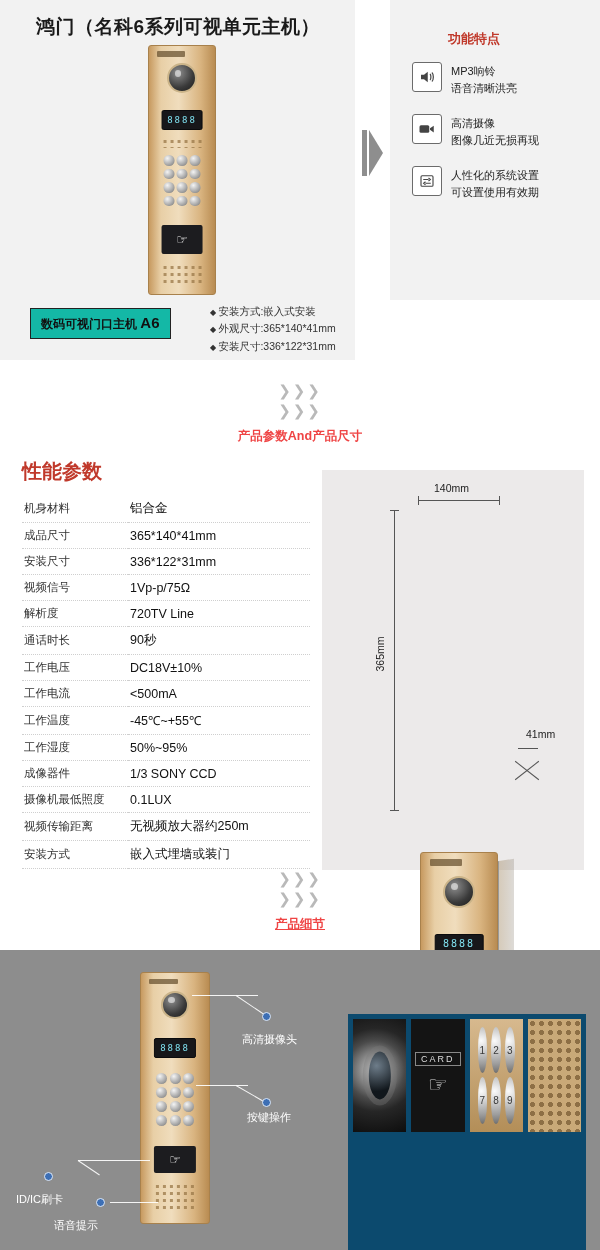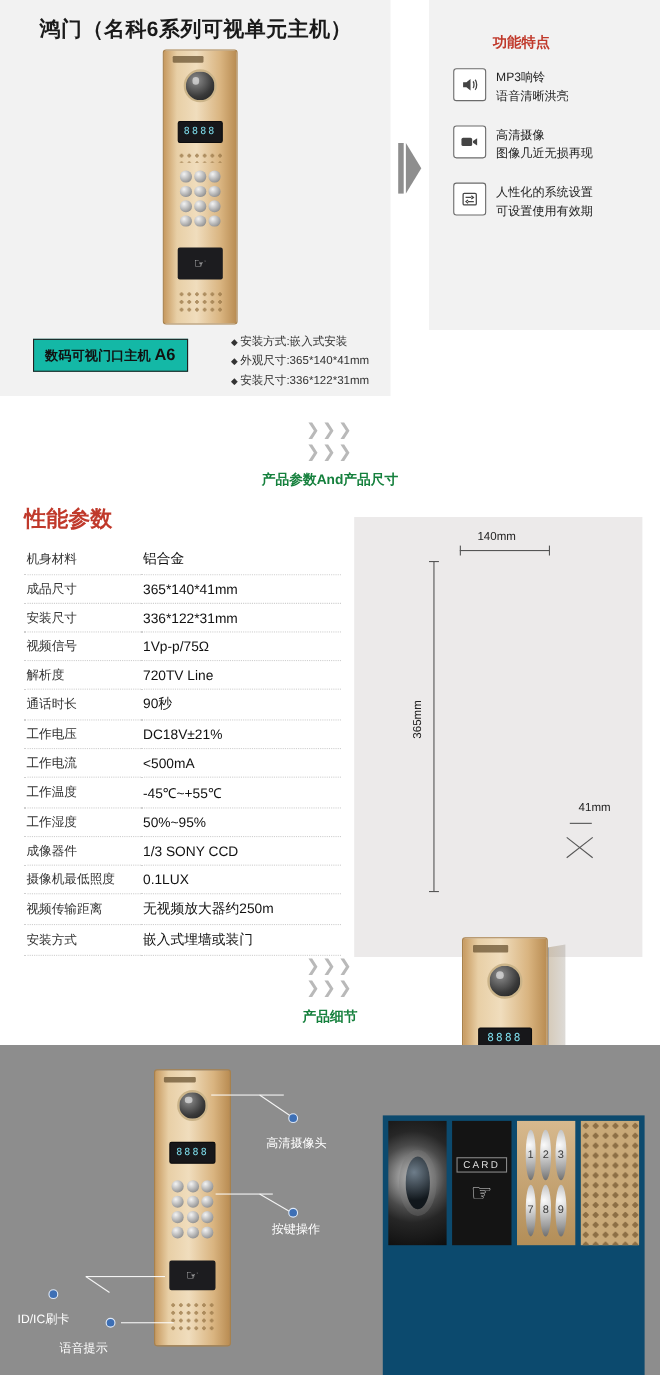--- a/index.html
+++ b/index.html
@@ -120,21 +120,21 @@
     flex: 0 0 30px; margin-right: 9px; color: #444;
   }
   .feat-text { font-size: 11px; line-height: 1.5; color: #222; padding-top: 1px; }
 
   
   .chev-wrap { text-align: center; }
   .chev {
     display: inline-block; color: #b9b9b9; font-size: 15px; line-height: .8;
     letter-spacing: 2px;
   }
-  .sec-caption { text-align: center; font-size: 12.5px; color: #15803d; font-weight: bold; }
+  .sec-caption { text-align: center; font-size: 12.5px; color: #ef4444; font-weight: bold; }
 
   
   .spec-sec { position: absolute; top: 360px; left: 0; width: 600px; height: 570px; }
   .spec-h {
     position: absolute; left: 22px; top: 98px;
     font-size: 20px; color: #c0392b; font-weight: bold;
   }
   table.spec {
     position: absolute; left: 22px; top: 135px; width: 288px;
     border-collapse: collapse; font-size: 11.5px;
@@ -332,21 +332,21 @@
         <tr>
             <td class="k">解析度</td>
             <td class="v">720TV Line</td>
           </tr>
         <tr>
             <td class="k">通话时长</td>
             <td class="v">90秒</td>
           </tr>
         <tr>
             <td class="k">工作电压</td>
-            <td class="v">DC18V±21%</td>
+            <td class="v">DC18V±10%</td>
           </tr>
         <tr>
             <td class="k">工作电流</td>
             <td class="v">&lt;500mA</td>
           </tr>
         <tr>
             <td class="k">工作温度</td>
             <td class="v">-45℃~+55℃</td>
           </tr>
         <tr>
@@ -416,21 +416,21 @@
         <span class="hand" style="font-size:14px;">☞</span>
       </div>
       <div class="dev-speaker" style="top:84%;width:64%;height:11%;"></div>
     </div>
 
     <div class="chev-wrap" style="position:absolute;left:0;top:510px;width:600px;">
       <div class="chev">❯❯❯</div>
       <div style="height:2px"></div>
       <div class="chev">❯❯❯</div>
     </div>
-    <div class="sec-caption" style="position:absolute;left:0;top:556px;width:600px;">产品细节</div>
+    <div class="sec-caption" style="position:absolute;left:0;top:556px;width:600px;text-decoration:underline;">产品细节</div>
   </div>
 
   <div class="detail-sec">
 
     <div class="device" id="detail-device">
       <div class="dev-logo"></div>
       <div class="dev-cam-ring" style="top:7%;width:28px;height:28px;"></div>
       <div class="dev-screen" style="top:26%;width:62%;height:8%;">
         <span style="font-size:9px;">8888</span>
       </div>

